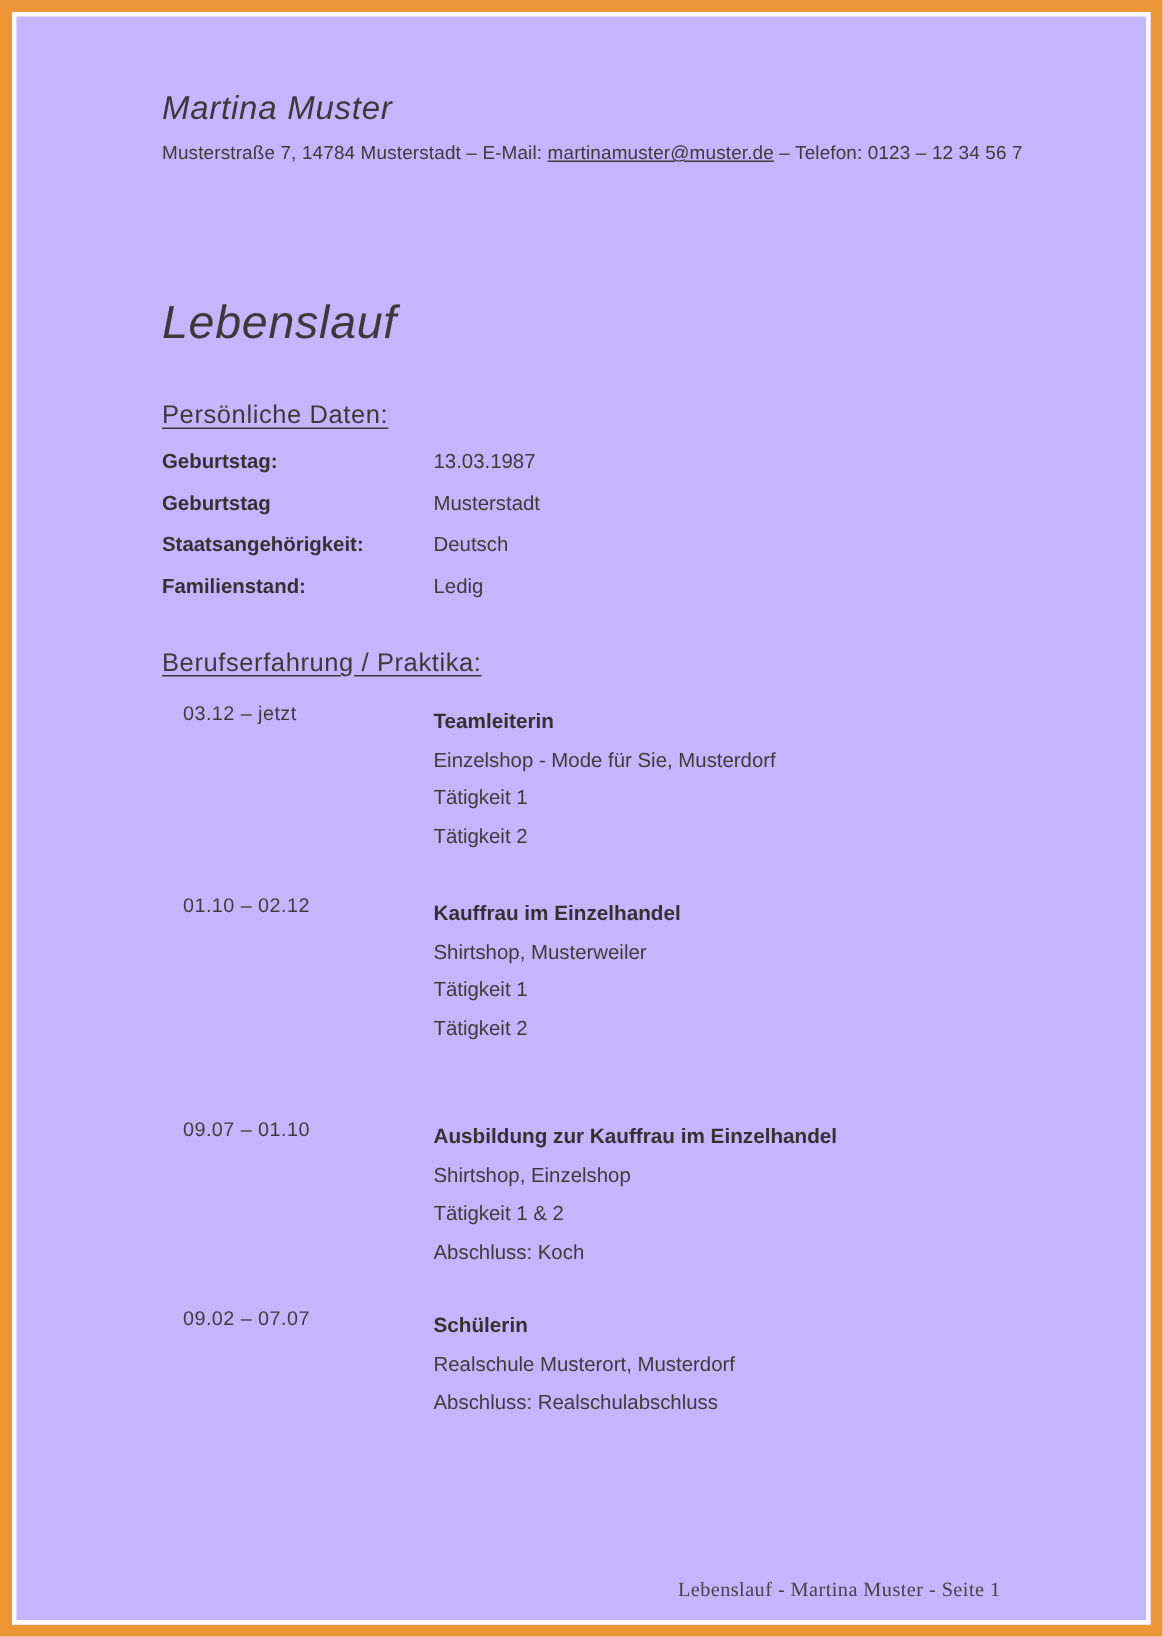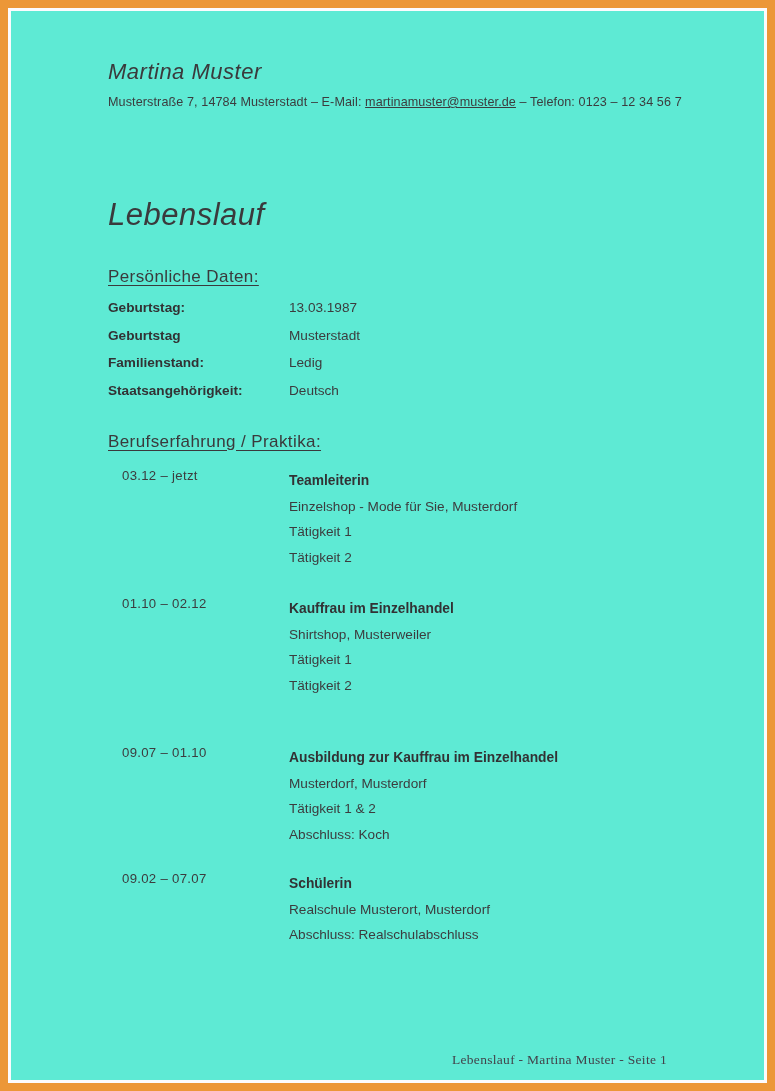--- a/index.html
+++ b/index.html
@@ -10,21 +10,21 @@
     overflow: hidden;
   }
   .frame {
     position: absolute; inset: 0;
     width: 775px; height: 1091px;
     border: 8px solid #EC9737;
   }
   .page {
     position: absolute; inset: 0;
     border: 3px solid #FCFBFD;
-    background: #5eead4;
+    background: #c4b5fd;
   }
   .content {
     position: absolute; inset: 0;
     color: #3C3C3E;
   }
   .person-name {
     position: absolute; left: 97px; top: 48px;
     font-size: 22px; font-style: italic; font-weight: 500;
     color: #3A3A3C; letter-spacing: 0.5px;
   }
@@ -97,26 +97,26 @@
       <div class="fields">
         <div class="field-row">
           <span class="field-label">Geburtstag:</span>
           <span class="field-value">13.03.1987</span>
         </div>
         <div class="field-row">
           <span class="field-label">Geburtstag</span>
           <span class="field-value">Musterstadt</span>
         </div>
         <div class="field-row">
+          <span class="field-label">Staatsangehörigkeit:</span>
+          <span class="field-value">Deutsch</span>
+        </div>
+        <div class="field-row">
           <span class="field-label">Familienstand:</span>
           <span class="field-value">Ledig</span>
-        </div>
-        <div class="field-row">
-          <span class="field-label">Staatsangehörigkeit:</span>
-          <span class="field-value">Deutsch</span>
         </div>
       </div>
 
       <div class="section-heading heading-2">Berufserfahrung / Praktika:</div>
 
       <div class="entry entry-1">
         <div class="entry-date">03.12 – jetzt</div>
         <div class="entry-body">
           <div class="entry-title">Teamleiterin</div>
           <div class="entry-line">Einzelshop - Mode für Sie, Musterdorf</div>
@@ -133,21 +133,21 @@
           <div class="entry-line">Tätigkeit 1</div>
           <div class="entry-line">Tätigkeit 2</div>
         </div>
       </div>
 
 
       <div class="entry entry-3">
         <div class="entry-date">09.07 – 01.10</div>
         <div class="entry-body">
           <div class="entry-title">Ausbildung zur Kauffrau im Einzelhandel</div>
-          <div class="entry-line">Musterdorf, Musterdorf</div>
+          <div class="entry-line">Shirtshop, Einzelshop</div>
           <div class="entry-line">Tätigkeit 1 &amp; 2</div>
           <div class="entry-line">Abschluss: Koch</div>
         </div>
       </div>
 
       <div class="entry entry-4">
         <div class="entry-date">09.02 – 07.07</div>
         <div class="entry-body">
           <div class="entry-title">Schülerin</div>
           <div class="entry-line">Realschule Musterort, Musterdorf</div>

